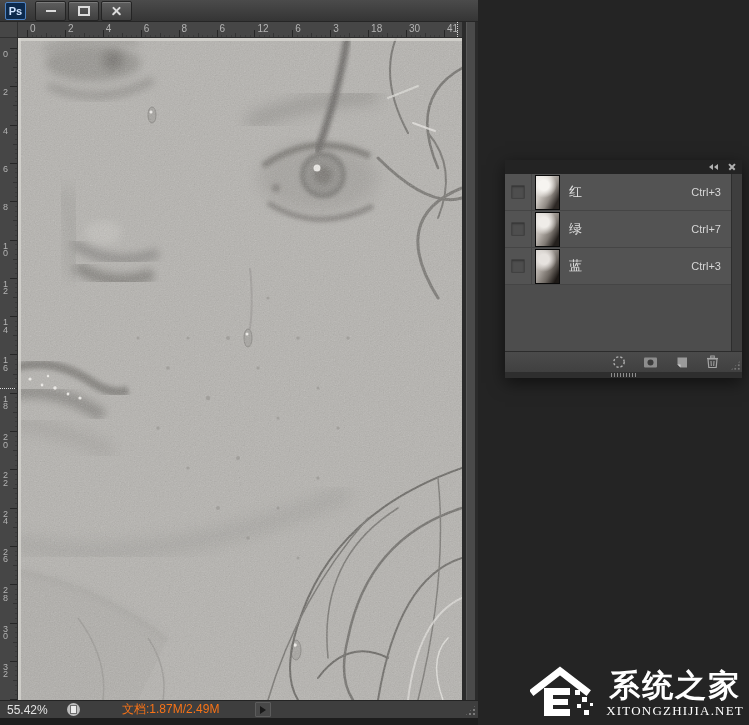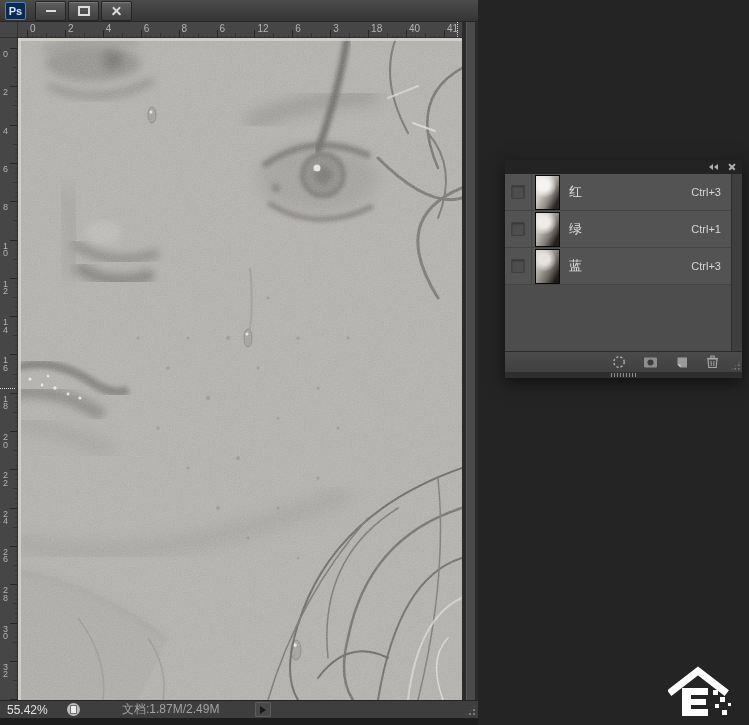--- a/index.html
+++ b/index.html
@@ -70,21 +70,21 @@
     position:absolute;left:0;right:0;bottom:0;height:18px;background:#3e3e3e;
     border-top:1px solid #232323;box-sizing:border-box;
     display:flex;align-items:center;color:#d2d2d2;font-size:12px;
   }
   .zoom-field{width:52px;padding-left:7px;flex:none;color:#e2e2e2;}
   .doc-icon{
     width:13px;height:13px;border-radius:50%;background:#bdbdbd;flex:none;margin-left:8px;
     display:flex;align-items:center;justify-content:center;
   }
   .doc-icon::after{content:"";width:5px;height:7px;background:#ececec;border:1px solid #6e6e6e;}
-  .doc-info{margin-left:42px;color:#a3a3a3;}
+  .doc-info{margin-left:42px;color:#f97316;}
   .status-arrow{
     margin-left:36px;width:14px;height:13px;display:flex;align-items:center;justify-content:center;
     background:#484848;border:1px solid #5c5c5c;border-radius:1px;
   }
   .status-arrow::after{content:"";border-left:6px solid #191919;border-top:4px solid transparent;border-bottom:4px solid transparent;}
   .corner-grip{
     position:absolute;right:1px;bottom:1px;width:13px;height:13px;
     background-image:radial-gradient(#7a7a7a 1px,transparent 1.2px);background-size:4px 4px;
     clip-path:polygon(100% 0,100% 100%,0 100%);
   }
@@ -275,21 +275,21 @@
         <div class="tick-major" style="left: 350.1px;"></div>
         <div class="lbl" style="left: 353.1px;">18</div>
         <div class="tick-min" style="left: 354.837px;"></div>
         <div class="tick-min" style="left: 359.575px;"></div>
         <div class="tick-min" style="left: 364.312px;"></div>
         <div class="tick-mid" style="left: 369.05px;"></div>
         <div class="tick-min" style="left: 373.787px;"></div>
         <div class="tick-min" style="left: 378.525px;"></div>
         <div class="tick-min" style="left: 383.262px;"></div>
         <div class="tick-major" style="left: 388px;"></div>
-        <div class="lbl" style="left: 391px;">40</div>
+        <div class="lbl" style="left: 391px;">30</div>
         <div class="tick-min" style="left: 392.738px;"></div>
         <div class="tick-min" style="left: 397.475px;"></div>
         <div class="tick-min" style="left: 402.212px;"></div>
         <div class="tick-mid" style="left: 406.95px;"></div>
         <div class="tick-min" style="left: 411.688px;"></div>
         <div class="tick-min" style="left: 416.425px;"></div>
         <div class="tick-min" style="left: 421.163px;"></div>
         <div class="tick-major" style="left: 425.9px;"></div>
         <div class="lbl" style="left: 428.9px;">41</div>
       </div>
@@ -662,21 +662,21 @@
       <div class="thumb thumb-red"></div>
       <div class="ch-name">红</div>
       <div class="ch-shortcut">Ctrl+3</div>
     </div>
     <div class="channel-row">
       <div class="eye-well">
           <span class="eye-box"></span>
         </div>
       <div class="thumb thumb-green"></div>
       <div class="ch-name">绿</div>
-      <div class="ch-shortcut">Ctrl+1</div>
+      <div class="ch-shortcut">Ctrl+7</div>
     </div>
     <div class="channel-row">
       <div class="eye-well">
           <span class="eye-box"></span>
         </div>
       <div class="thumb thumb-blue"></div>
       <div class="ch-name">蓝</div>
       <div class="ch-shortcut">Ctrl+3</div>
     </div>
     <div class="empty-zone"></div>
@@ -723,13 +723,17 @@
     <rect x="14" y="24" width="9" height="28" fill="#ffffff"></rect>
     <rect x="14" y="24" width="26" height="7" fill="#ffffff"></rect>
     <rect x="14" y="35" width="24" height="6" fill="#ffffff"></rect>
     <rect x="14" y="45" width="26" height="7" fill="#ffffff"></rect>
     <rect x="45" y="26" width="5" height="5" fill="#ffffff"></rect>
     <rect x="52" y="33" width="5" height="5" fill="#ffffff"></rect>
     <rect x="47" y="40" width="4" height="4" fill="#ffffff"></rect>
     <rect x="54" y="46" width="5" height="5" fill="#ffffff"></rect>
     <rect x="60" y="39" width="3" height="3" fill="#ffffff"></rect>
   </svg>
+  <div class="wm-text">
+    <div class="wm-name">系统之家</div>
+    <div class="wm-url">XITONGZHIJIA.NET</div>
+  </div>
 </div>
 
 </body></html>

